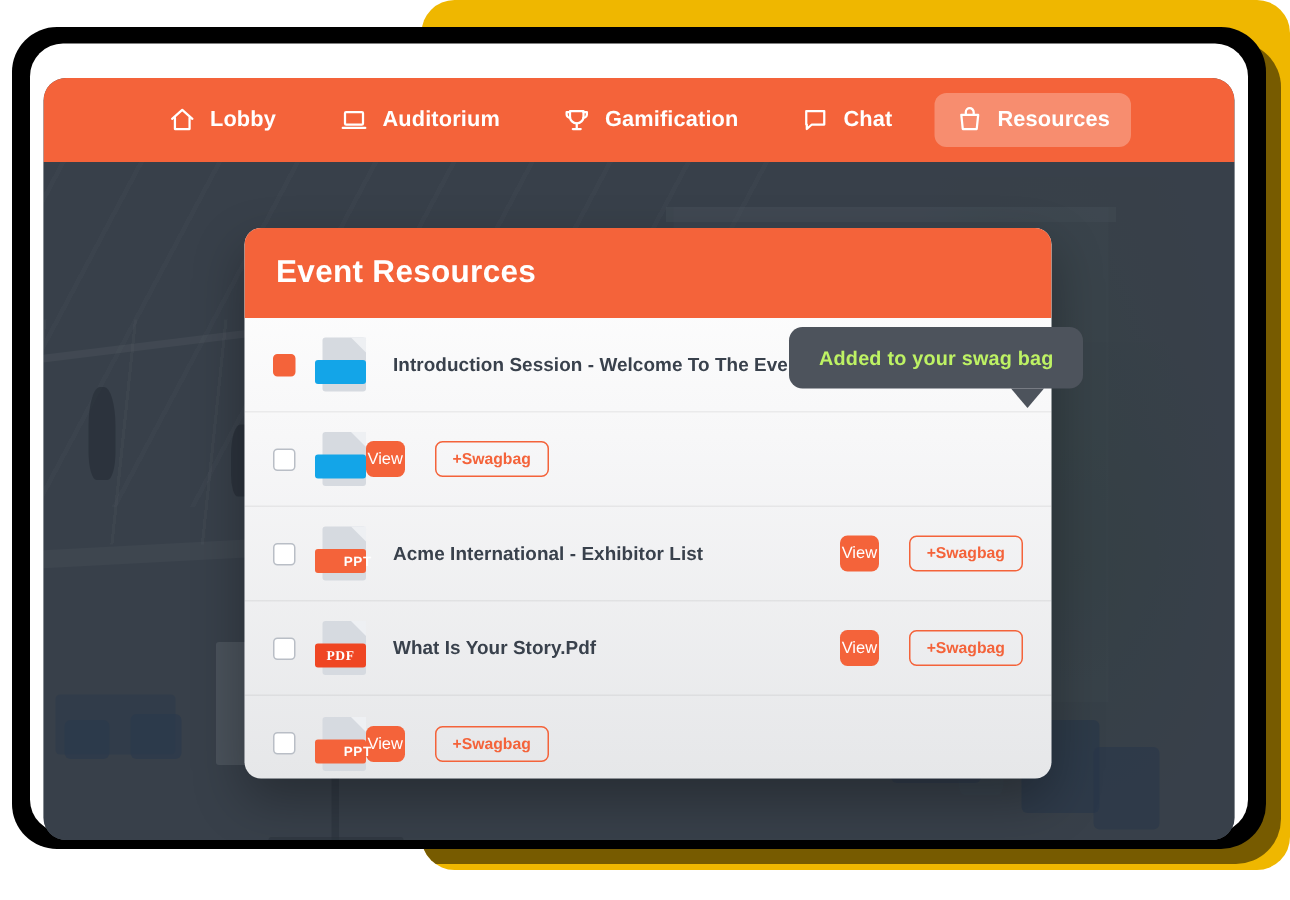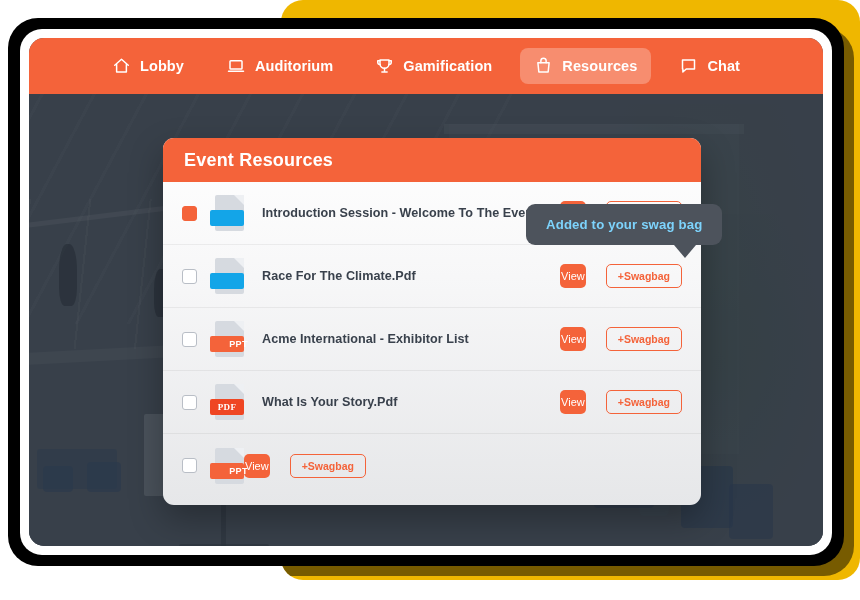--- a/index.html
+++ b/index.html
@@ -60,21 +60,21 @@
     width: 812px;
     height: 526px;
     background: #ffffff;
     border-radius: 22px;
   }
 
   
   #app-screen {
     position: absolute;
     left: 29px;
-    top: 38px;
+    top: 52px;
     width: 794px;
     height: 508px;
     border-radius: 15px;
     overflow: hidden;
     background: #4a525c;
   }
 
   
   #topnav {
     position: relative;
@@ -225,27 +225,27 @@
     top: 100px;
     width: 538px;
     height: 367px;
     border-radius: 11px;
     overflow: hidden;
     box-shadow: 0 14px 34px rgba(0,0,0,0.30);
     z-index: 20;
     background: linear-gradient(180deg, #ffffff 0%, #f7f7f8 38%, #e6e7e9 100%);
   }
   #modal-header {
-    height: 44px;
+    height: 60px;
     background: #f4633a;
     display: flex;
     align-items: center;
     padding-left: 21px;
     color: #ffffff;
-    font-size: 18px;
+    font-size: 21px;
     font-weight: bold;
     letter-spacing: .2px;
   }
   #resource-list {
     padding: 0 0 0 0;
   }
   .res-row {
     height: 63px;
     display: flex;
     align-items: center;
@@ -347,21 +347,21 @@
     margin-left: 11px;
   }
 
   
   #tooltip {
     position: absolute;
     left: 497px;
     top: 166px;
     z-index: 40;
     background: #4d535c;
-    color: #7dd3fc;
+    color: #bef264;
     border-radius: 9px;
     padding: 13px 20px;
     font-size: 13.2px;
     font-weight: bold;
     letter-spacing: .15px;
     white-space: nowrap;
   }
   #tooltip-arrow {
     position: absolute;
     left: 148px;
@@ -424,39 +424,39 @@
             <path d="M6 4 H18 V9 A6 6 0 0 1 6 9 Z"></path>
               <path d="M6 5 H3 V7 A3 3 0 0 0 6 10"></path>
               <path d="M18 5 H21 V7 A3 3 0 0 1 18 10"></path>
               <path d="M12 15 V19"></path>
               <path d="M8.5 20 H15.5"></path>
           </svg>
         </span>
         <span>Gamification</span>
       </div>
 
+      <div class="nav-item">
+        <span>
+          <svg width="19" height="18" viewBox="0 0 24 24" fill="none" stroke="#ffffff" stroke-width="2" stroke-linecap="round" stroke-linejoin="round">
+            <path d="M4 4 H20 V16 H9 L4.5 20 V16 H4 Z"></path>
+          </svg>
+        </span>
+        <span>Chat</span>
+      </div>
+
       <div class="nav-item active">
         <span>
           <svg width="19" height="18" viewBox="0 0 24 24" fill="none" stroke="#ffffff" stroke-width="2" stroke-linecap="round" stroke-linejoin="round">
             <path d="M4.5 7.5 H19.5 L18.2 20 H5.8 Z"></path>
               <path d="M8.5 7.5 V5 A3.5 3.5 0 0 1 15.5 5 V7.5"></path>
           </svg>
         </span>
         <span>Resources</span>
       </div>
 
-      <div class="nav-item">
-        <span>
-          <svg width="19" height="18" viewBox="0 0 24 24" fill="none" stroke="#ffffff" stroke-width="2" stroke-linecap="round" stroke-linejoin="round">
-            <path d="M4 4 H20 V16 H9 L4.5 20 V16 H4 Z"></path>
-          </svg>
-        </span>
-        <span>Chat</span>
-      </div>
-
     </nav>
 
     <div id="scene">
 
       <div class="scene-layer" id="ceiling"></div>
       <div class="scene-layer" id="building"></div>
       <div class="scene-layer" id="building-roof"></div>
 
       <div class="scene-layer" id="sign-1">
         <div>RCE</div>
@@ -517,21 +517,20 @@
           </div>
         </div>
 
         <div class="res-row">
           <div class="chk"></div>
           <div class="file-icon">
             <div class="file-sheet"></div>
               <div class="file-fold"></div>
             <div class="file-badge video"></div>
           </div>
-          <div class="res-title">Race For The Climate.Pdf</div>
           <div class="res-actions">
             <button class="btn-view">View</button>
             <button class="btn-swag">+Swagbag</button>
           </div>
         </div>
 
         <div class="res-row">
           <div class="chk"></div>
           <div class="file-icon">
             <div class="file-sheet"></div>

